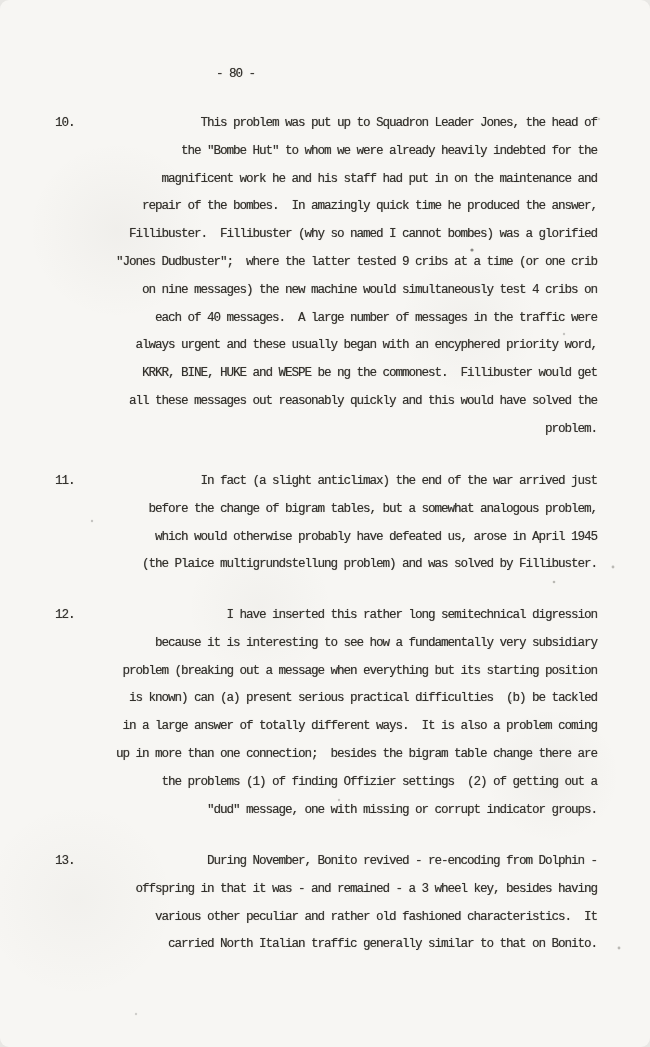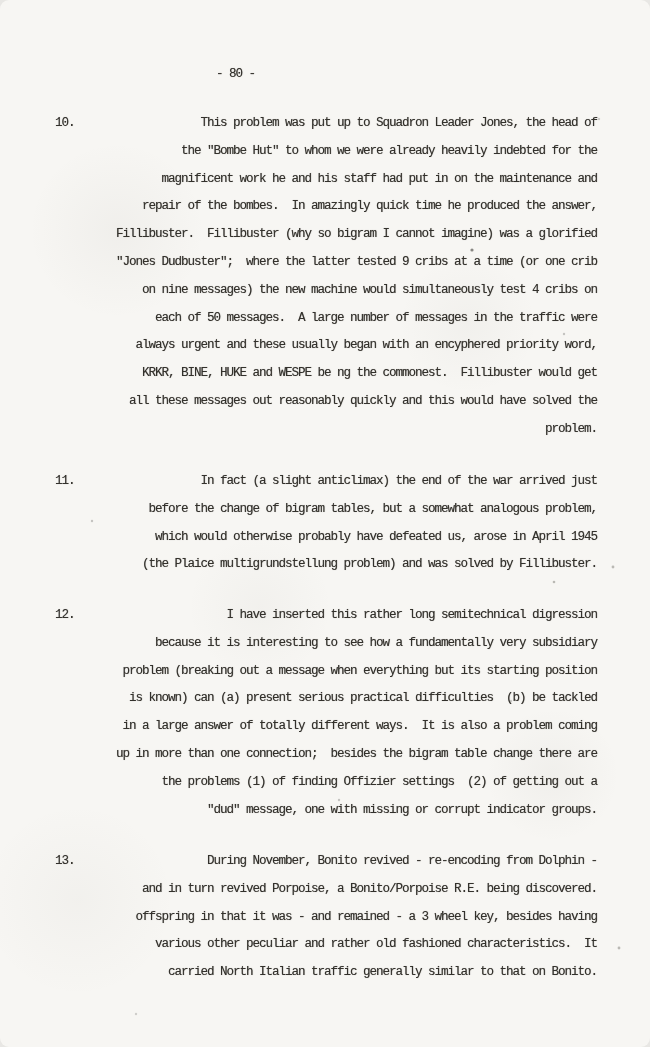--- a/index.html
+++ b/index.html
@@ -91,24 +91,24 @@
 
   <div class="pagenum">- 80 -</div>
 
   <div class="para para-10">
     <span class="num">10.</span>
     <div class="lines">
         <div class="line first">This problem was put up to Squadron Leader Jones, the head of</div>
         <div class="line">the "Bombe Hut" to whom we were already heavily indebted for the</div>
         <div class="line">magnificent work he and his staff had put in on the maintenance and</div>
         <div class="line">repair of the bombes.  In amazingly quick time he produced the answer,</div>
-        <div class="line">Fillibuster.  Fillibuster (why so bigram I cannot imagine) was a glorified</div>
+        <div class="line">Fillibuster.  Fillibuster (why so named I cannot bombes) was a glorified</div>
         <div class="line">"Jones Dudbuster";  where the latter tested 9 cribs at a time (or one crib</div>
         <div class="line">on nine messages) the new machine would simultaneously test 4 cribs on</div>
-        <div class="line">each of 50 messages.  A large number of messages in the traffic were</div>
+        <div class="line">each of 40 messages.  A large number of messages in the traffic were</div>
         <div class="line">always urgent and these usually began with an encyphered priority word,</div>
         <div class="line">KRKR, BINE, HUKE and WESPE be ng the commonest.  Fillibuster would get</div>
         <div class="line">all these messages out reasonably quickly and this would have solved the</div>
         <div class="line">problem.</div>
       </div>
   </div>
 
   <div class="para para-11">
     <span class="num">11.</span>
     <div class="lines">
@@ -130,19 +130,18 @@
         <div class="line">up in more than one connection;  besides the bigram table change there are</div>
         <div class="line">the problems (1) of finding Offizier settings  (2) of getting out a</div>
         <div class="line">"dud" message, one with missing or corrupt indicator groups.</div>
       </div>
   </div>
 
   <div class="para para-13">
     <span class="num">13.</span>
     <div class="lines">
         <div class="line first">During November, Bonito revived - re-encoding from Dolphin -</div>
-        <div class="line">and in turn revived Porpoise, a Bonito/Porpoise R.E. being discovered.</div>
         <div class="line">offspring in that it was - and remained - a 3 wheel key, besides having</div>
         <div class="line">various other peculiar and rather old fashioned characteristics.  It</div>
         <div class="line">carried North Italian traffic generally similar to that on Bonito.</div>
       </div>
   </div>
 </div>
 
 </body></html>

